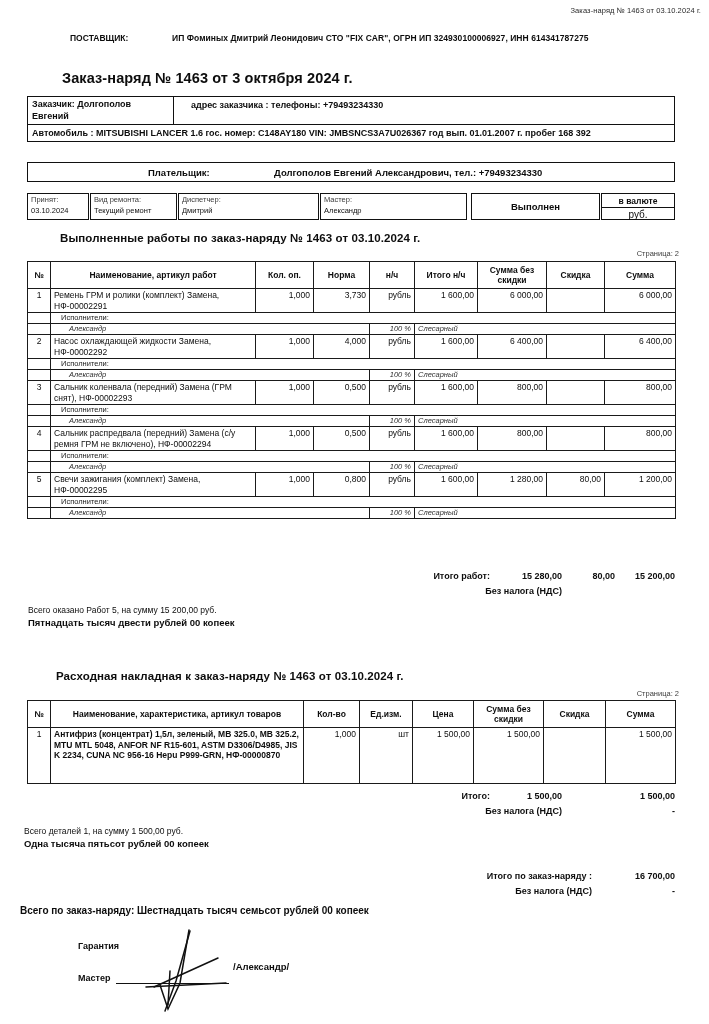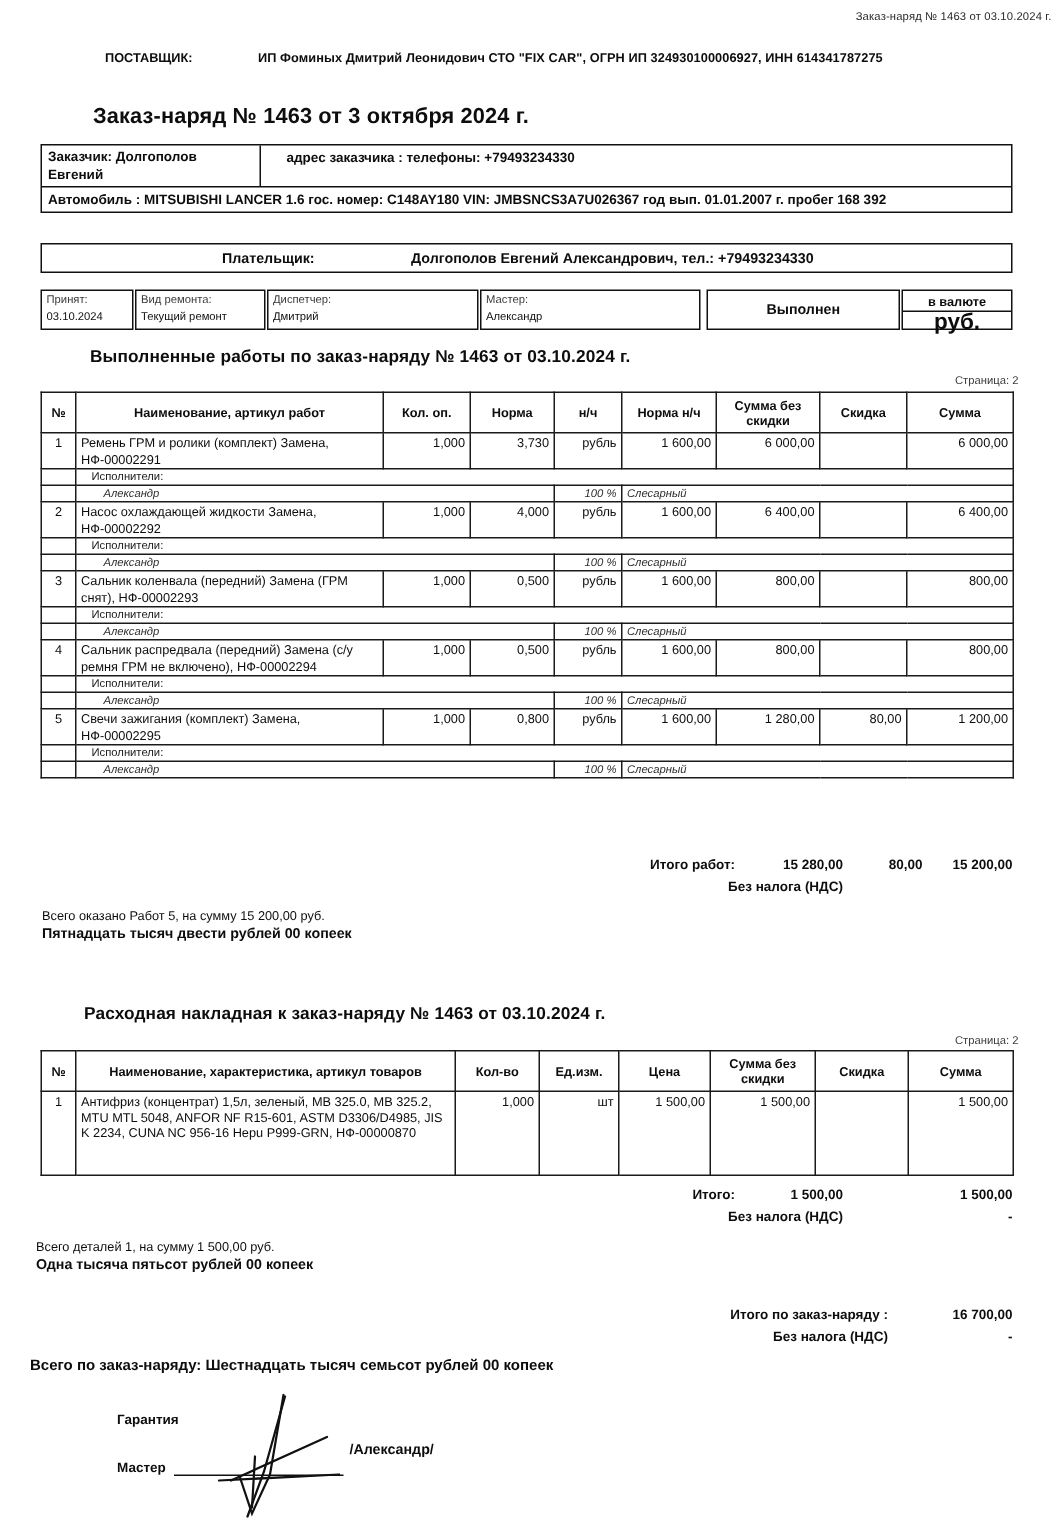--- a/index.html
+++ b/index.html
@@ -141,21 +141,21 @@
   }
   .strip-cur .cur-top {
     height: 13px;
     border-bottom: 1.2px solid #111;
     display: flex; align-items: center; justify-content: center;
     font-size: 8.5px; font-weight: bold;
   }
   .strip-cur .cur-bot {
     height: 12px;
     display: flex; align-items: center; justify-content: center;
-    font-size: 15px; font-weight: bold;
+    font-size: 10px; font-weight: normal;
   }
 
   
   .sub-title {
     font-size: 11.5px;
     font-weight: bold;
     letter-spacing: .1px;
   }
   .page-mark {
     font-size: 7.5px;
@@ -301,21 +301,21 @@
       <col style="width:58px">
       <col style="width:71px">
     </colgroup>
     <thead>
       <tr>
         <th>№</th>
         <th>Наименование, артикул работ</th>
         <th>Кол. оп.</th>
         <th>Норма</th>
         <th>н/ч</th>
-        <th>Норма н/ч</th>
+        <th>Итого н/ч</th>
         <th>Сумма без скидки</th>
         <th>Скидка</th>
         <th>Сумма</th>
       </tr>
     </thead>
     <tbody id="works-body">
         <tr>
           <td class="num">1</td>
           <td class="name">Ремень ГРМ и ролики (комплект) Замена, НФ-00002291</td>
           <td class="money">1,000</td>
@@ -454,21 +454,21 @@
         <th>Ед.изм.</th>
         <th>Цена</th>
         <th>Сумма без скидки</th>
         <th>Скидка</th>
         <th>Сумма</th>
       </tr>
     </thead>
     <tbody id="goods-body">
         <tr>
           <td class="num">1</td>
-          <td class="name" style="height: 56px;">Антифриз (концентрат) 1,5л, зеленый, MB 325.0, MB 325.2, MTU MTL 5048, ANFOR NF R15-601, ASTM D3306/D4985, JIS K 2234, CUNA NC 956-16 Hepu P999-GRN, НФ-00000870</td>
+          <td class="name" style="height: 56px; font-weight: bold;">Антифриз (концентрат) 1,5л, зеленый, MB 325.0, MB 325.2, MTU MTL 5048, ANFOR NF R15-601, ASTM D3306/D4985, JIS K 2234, CUNA NC 956-16 Hepu P999-GRN, НФ-00000870</td>
           <td class="money">1,000</td>
           <td class="money">шт</td>
           <td class="money">1 500,00</td>
           <td class="money">1 500,00</td>
           <td class="money"></td>
           <td class="money">1 500,00</td>
         </tr>
       </tbody>
   </table>
 

